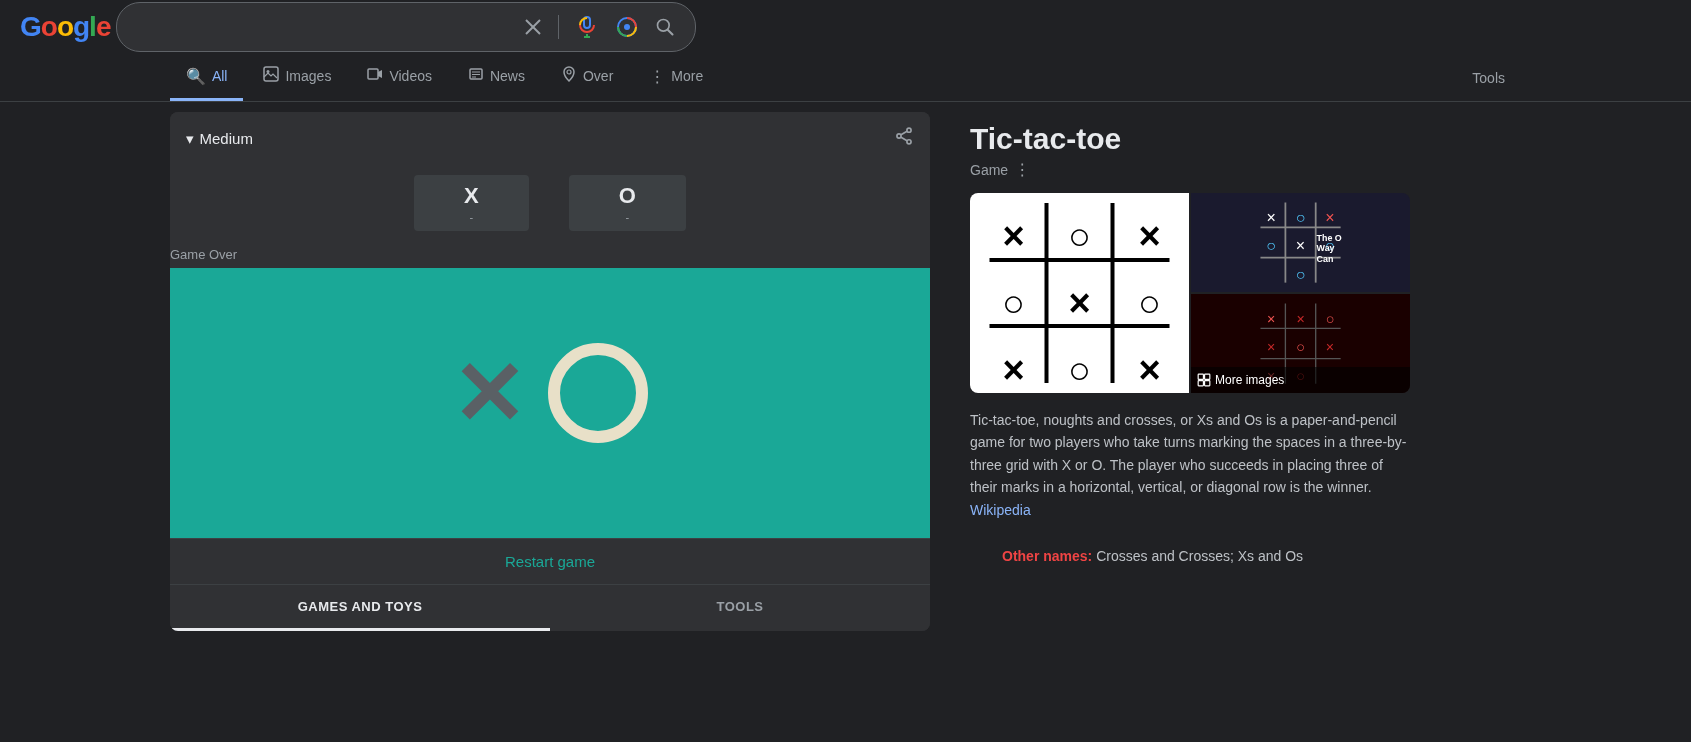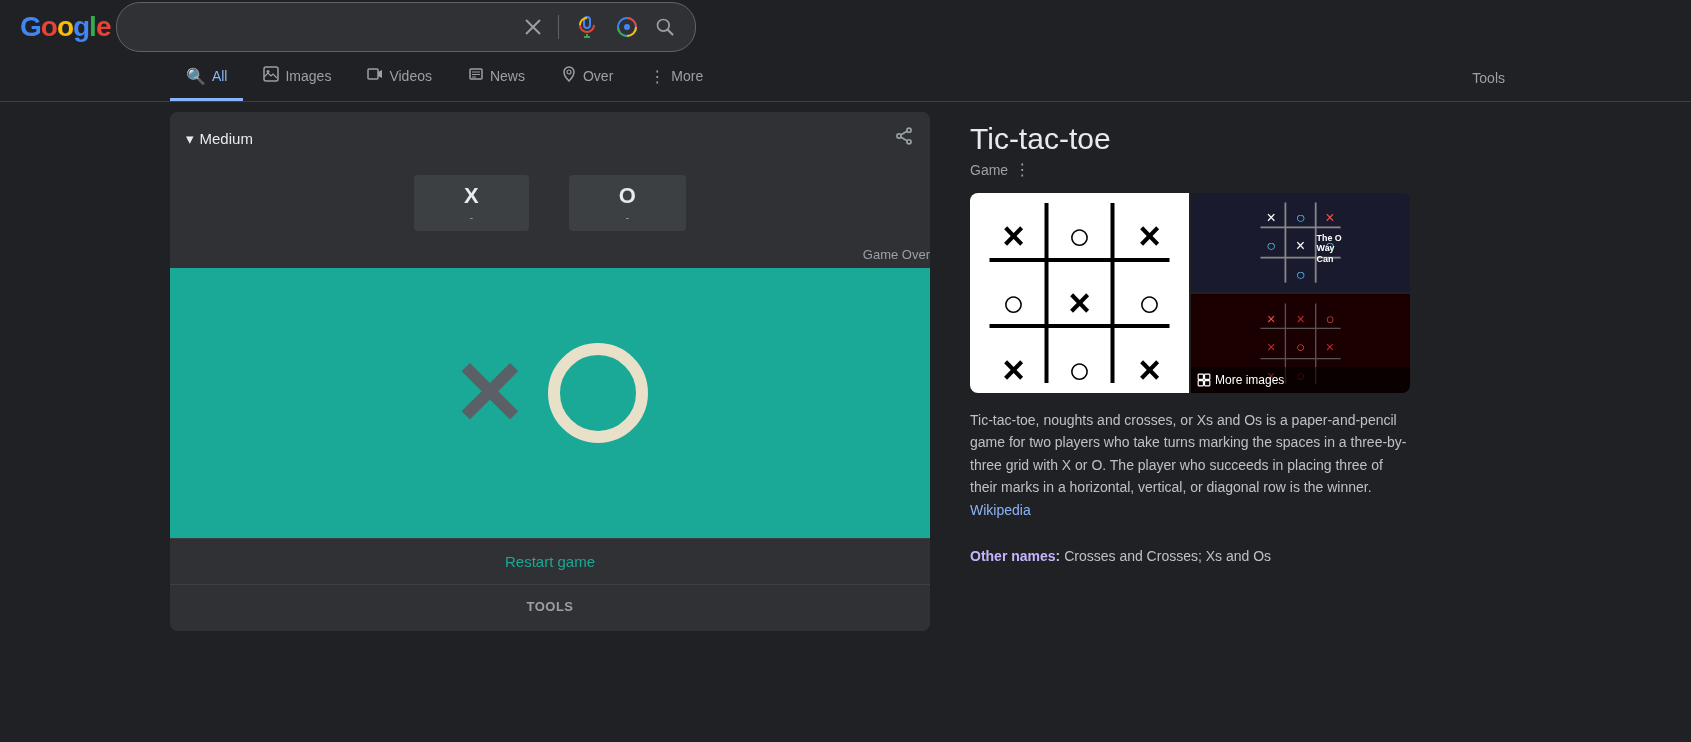--- a/index.html
+++ b/index.html
@@ -163,21 +163,21 @@
       color: #e8eaed;
     }
     .player-label {
       font-size: 11px;
       color: #9aa0a6;
       margin-top: 2px;
     }
     .game-status-label {
       font-size: 13px;
       color: #9aa0a6;
-      text-align: right;
+      text-align: left;
       padding: 6px 0;
     }
 
     
     .game-board-area {
       background: #1aa897;
       display: flex;
       flex-direction: column;
       align-items: center;
       justify-content: center;
@@ -250,21 +250,21 @@
     }
 
     
     .knowledge-panel {
       flex: 1;
       padding: 10px 0;
       max-width: 440px;
     }
     .kp-title {
       font-size: 30px;
-      font-weight: normal;
+      font-weight: bold;
       color: #e8eaed;
       margin-bottom: 4px;
     }
     .kp-subtitle {
       font-size: 14px;
       color: #9aa0a6;
       margin-bottom: 14px;
       display: flex;
       align-items: center;
       gap: 6px;
@@ -325,21 +325,22 @@
     .kp-description a {
       color: #8ab4f8;
       text-decoration: none;
     }
     .kp-other-names {
       font-size: 14px;
       color: #bdc1c6;
       line-height: 1.6;
     }
     .kp-other-names strong {
-      color: #c4b5fd;
+      color: #ef4444;
+      margin-left: 32px;
     }
 
     
     .scores-wrapper {
       display: flex;
       justify-content: center;
       gap: 0;
       align-items: stretch;
     }
     .score-item {
@@ -485,20 +486,21 @@
         <div class="x-symbol">✕</div>
         <div class="o-circle"></div>
       </div>
     </div>
 
     <div class="restart-section">
       <button class="restart-btn">Restart game</button>
     </div>
 
     <div class="bottom-tabs">
+      <div class="bottom-tab active">GAMES AND TOYS</div>
       <div class="bottom-tab inactive">TOOLS</div>
     </div>
   </div>
 
   <div class="knowledge-panel">
     <div class="kp-title">Tic-tac-toe</div>
     <div class="kp-subtitle">
       <span>Game</span>
       <span class="more-icon">⋮</span>
     </div>

